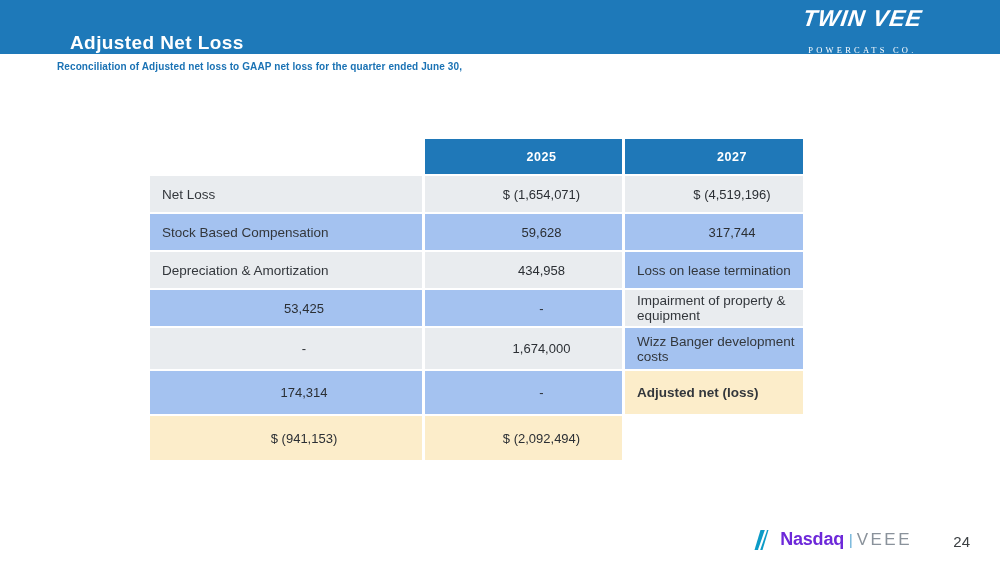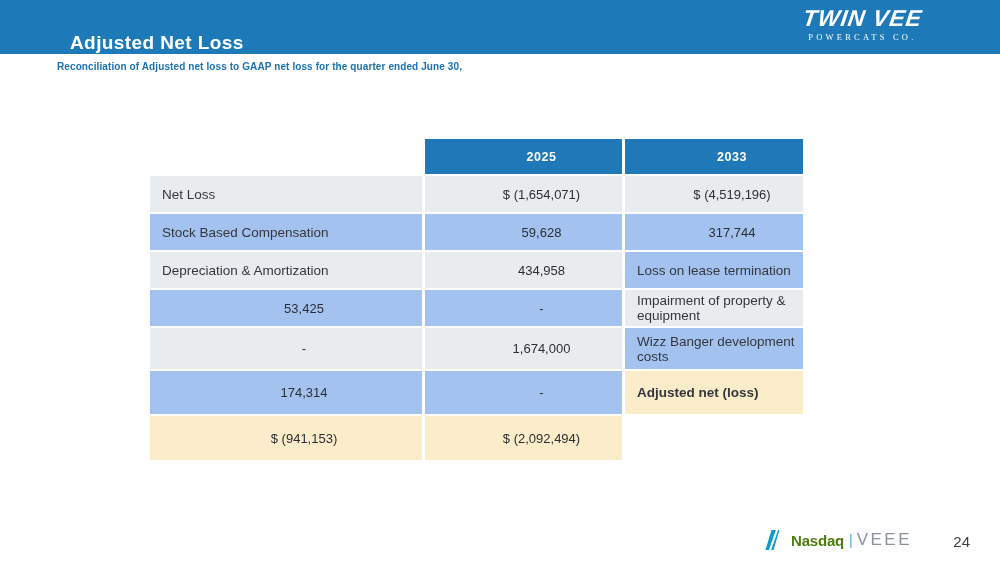--- a/index.html
+++ b/index.html
@@ -27,21 +27,21 @@
   }
   .tv-logo{
     position:absolute;right:78px;top:7px;text-align:center;color:#fff;line-height:1;
   }
   .tv-main{
     font-size:23px;font-weight:bold;font-style:italic;letter-spacing:1px;
     transform:skewX(-8deg);white-space:nowrap;
   }
   .tv-sub{
     font-family:"Liberation Serif",serif;font-size:8.5px;letter-spacing:3.2px;
-    margin-top:3px;white-space:nowrap;
+    margin-top:16px;white-space:nowrap;
   }
 
   
   .subtitle{
     position:absolute;left:57px;top:61px;color:var(--accent-text);
     font-size:10px;font-weight:bold;letter-spacing:.1px;
   }
 
   
   .recon-table{
@@ -63,21 +63,21 @@
   .shade-blue{background:var(--row-blue);}
   .shade-cream{background:var(--row-cream);}
   .cell.bold{font-weight:bold;}
 
   
   .footer-brand{
     position:absolute;right:88px;bottom:13px;display:flex;align-items:center;
   }
   .nasdaq-icon{display:block;margin-right:5px;}
   .nasdaq-word{
-    font-size:15px;font-weight:600;color:#4d7c0f;letter-spacing:-.2px;
+    font-size:18px;font-weight:600;color:#6d28d9;letter-spacing:-.2px;
   }
   .nasdaq-sep{color:#5aa7d4;font-size:14px;margin:0 4px 0 5px;font-weight:300;}
   .nasdaq-ticker{font-size:17px;color:#8a929b;letter-spacing:2.5px;}
   .page-number{
     position:absolute;right:30px;bottom:13px;font-size:15px;color:#3c4043;
   }
 </style>
 </head>
 <body>
 
@@ -89,21 +89,21 @@
       <div class="tv-main">TWIN VEE</div>
       <div class="tv-sub">POWERCATS CO.</div>
     </div>
   </div>
 
   <div class="subtitle">Reconciliation of Adjusted net loss to GAAP net loss for the quarter ended June 30,</div>
 
   <div class="recon-table" id="recon-table">
     <div class="cell corner"></div>
     <div class="cell th">2025</div>
-    <div class="cell th">2033</div>
+    <div class="cell th">2027</div>
 
   <div class="cell label shade-gray">Net Loss</div>
       <div class="cell value shade-gray">$ (1,654,071)</div>
       <div class="cell value shade-gray">$ (4,519,196)</div>
       <div class="cell label shade-blue">Stock Based Compensation</div>
       <div class="cell value shade-blue">59,628</div>
       <div class="cell value shade-blue">317,744</div>
       <div class="cell label shade-gray">Depreciation &amp; Amortization</div>
       <div class="cell value shade-gray">434,958</div>
       <div class="cell label shade-blue">Loss on lease termination</div>

